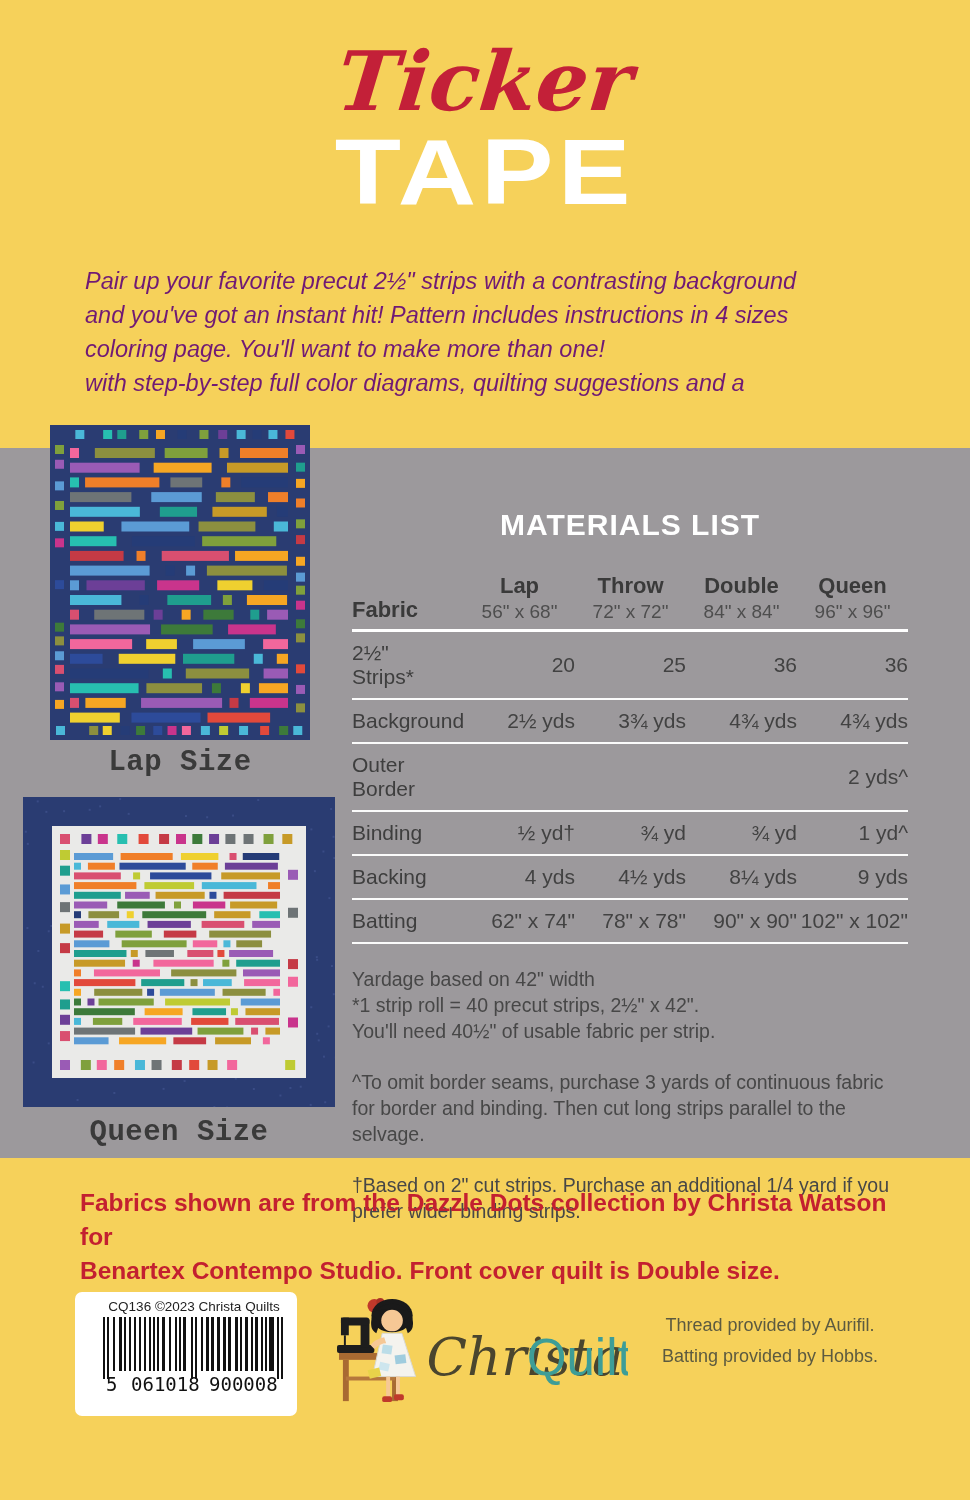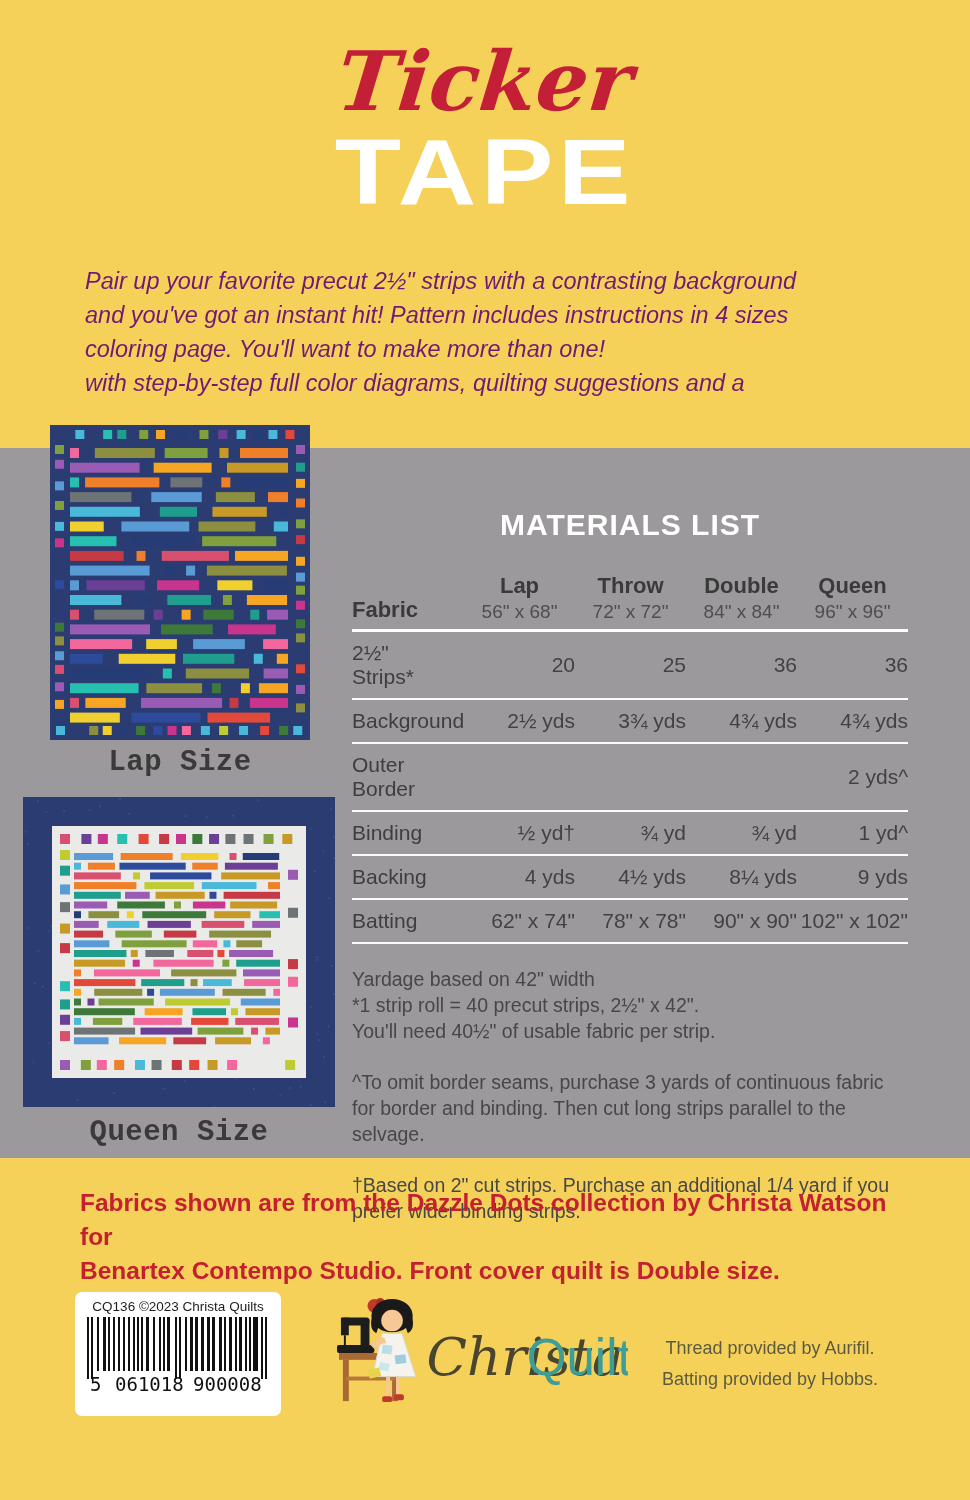--- a/index.html
+++ b/index.html
@@ -38,27 +38,27 @@
   table.mat td.lbl{text-align:left;font-size:21px;color:#3E3E3E;padding-right:14px;}
   table.mat tbody tr{border-bottom:2px solid #FBFBFB;}
   .notes{margin-top:22px;}
   .notes p{margin:0 0 25px 0;font-size:19.5px;line-height:26px;color:#474747;
     white-space:pre-line;}
 
   .bottom-note{position:absolute;top:1186px;left:80px;width:810px;text-align:left;
     font-size:24.5px;line-height:34px;font-weight:bold;color:#C32030;}
 
   .barcode-box{position:absolute;left:75px;top:1292px;width:206px;height:124px;
-    background:#FFFFFF;border-radius:7px;text-align:center;}
+    background:#FFFFFF;border-radius:7px;text-align:center;padding-left:16px;}
   .barcode-label{margin-top:7px;font-size:13.5px;color:#1E1E1E;}
   .barcode-box svg{display:block;margin:3px auto 0;}
 
   .logo{position:absolute;left:333px;top:1294px;}
   .credits{position:absolute;left:648px;top:1310px;width:244px;text-align:center;
-    font-size:18px;line-height:31px;color:#5C5A40;margin-top:23px;}
+    font-size:18px;line-height:31px;color:#5C5A40;}
 </style>
 </head>
 <body>
 
 <div class="page">
 
   <div class="bg bg-top"></div>
   <div class="bg bg-mid"></div>
   <div class="bg bg-bottom"></div>
 

